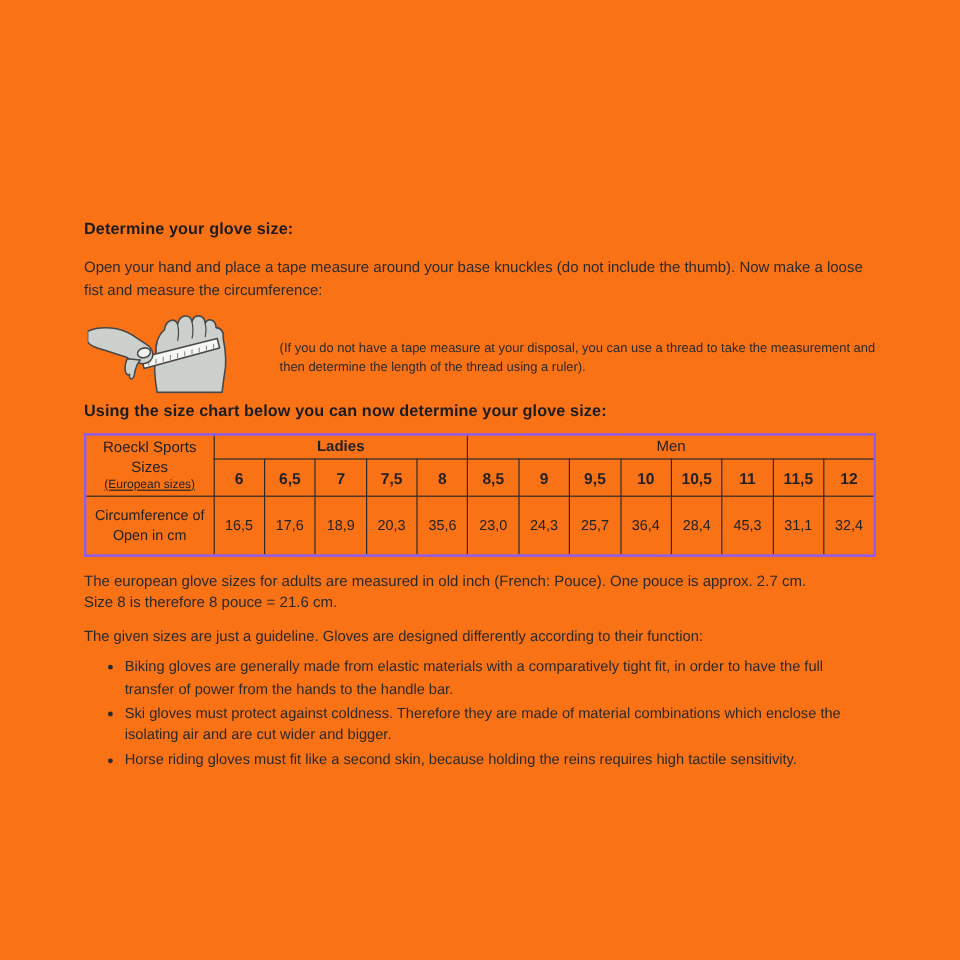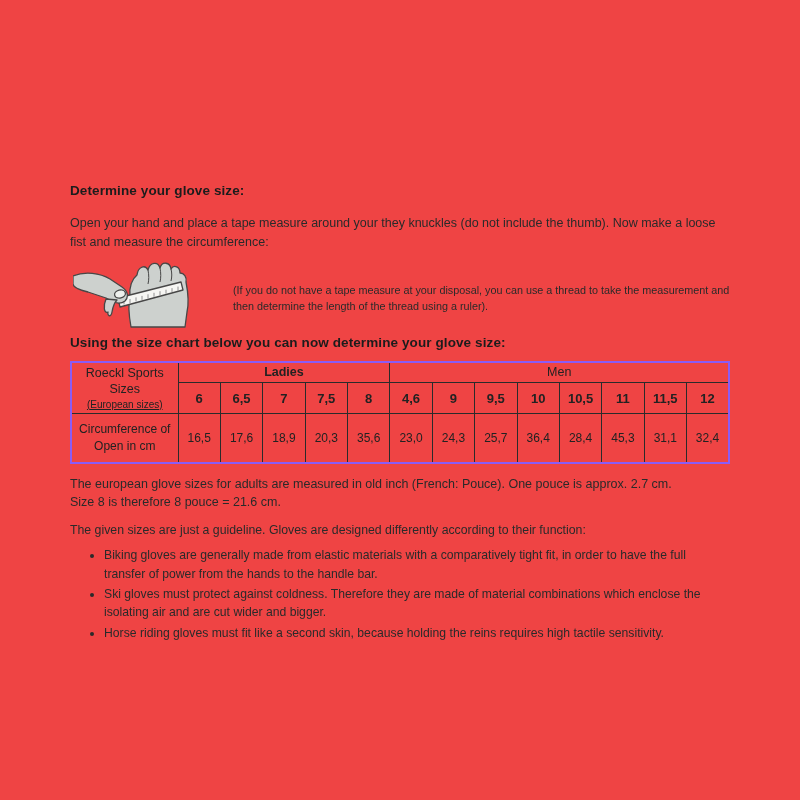--- a/index.html
+++ b/index.html
@@ -1,18 +1,18 @@
 <!DOCTYPE html>
 <html><head>
 <meta charset="utf-8">
 <style>
   * { margin:0; padding:0; box-sizing:border-box; }
   html,body { background:#ffffff; }
   body { width:800px; height:800px; font-family:"Liberation Sans", sans-serif; color:#222; }
-  .page { position:relative; width:800px; height:800px; padding:183px 70px 0 70px; background:#ef4444; }
+  .page { position:relative; width:800px; height:800px; padding:183px 70px 0 70px; background:#f97316; }
 
   .h-bold { font-size:13.5px; font-weight:bold; color:#1c1c1c; letter-spacing:0.1px; }
   .body-text { font-size:12.5px; line-height:1.5; color:#2a2a2a; }
 
   .intro { margin-top:16px; max-width:662px; }
 
   .figure-row { margin-top:4px; display:flex; align-items:flex-start;gap:25px; }
   .hand-art { width:122px; height:72px; margin-left:3px; flex:0 0 auto; }
   .tape-note { padding-top:26px; margin-left:13px; width:545px; font-size:10.8px; line-height:1.5; color:#2a2a2a; }
 
@@ -40,21 +40,21 @@
   svg .thin { stroke:#474747; stroke-width:1; fill:none; }
   svg .tick { stroke:#7a7a7a; stroke-width:0.8; }
 </style>
 </head>
 <body>
 
 <div class="page">
 
   <div class="h-bold">Determine your glove size:</div>
 
-  <p class="body-text intro">Open your hand and place a tape measure around your they knuckles (do not include the thumb). Now make a loose fist and measure the circumference:</p>
+  <p class="body-text intro">Open your hand and place a tape measure around your base knuckles (do not include the thumb). Now make a loose fist and measure the circumference:</p>
 
   <div class="figure-row">
     <svg class="hand-art" viewBox="0 0 122 72" aria-hidden="true">
 
       <path class="outline" d="M58,71 C56,60 55,48 57,40 C56,31 59,23 64,19 C65,11 72,8 75,14 C77,6 85,5 87,12 C89,5 97,6 98,13 C101,8 107,11 107,17 C111,17 114,21 113,26 C115,36 116,47 114,56 L112,71 Z" fill="#cdd1ce"></path>
       <path class="thin" d="M75,14 C76,19 76,24 75,28"></path>
       <path class="thin" d="M87,12 C88,17 88,22 87,26"></path>
       <path class="thin" d="M98,13 C99,17 99,21 98,25"></path>
 
       <polygon class="outline" points="45,42 108,26 110,34 47,51" fill="#f6f6f3"></polygon>
@@ -92,21 +92,21 @@
         </td>
         <td colspan="5" class="group-ladies">Ladies</td>
         <td colspan="8" class="group-men">Men</td>
       </tr>
       <tr class="sizes-row">
         <td>6</td>
         <td>6,5</td>
         <td>7</td>
         <td>7,5</td>
         <td>8</td>
-        <td>4,6</td>
+        <td>8,5</td>
         <td>9</td>
         <td>9,5</td>
         <td>10</td>
         <td>10,5</td>
         <td>11</td>
         <td>11,5</td>
         <td>12</td>
       </tr>
       <tr class="circ-row">
         <td class="rowlabel-cell">

